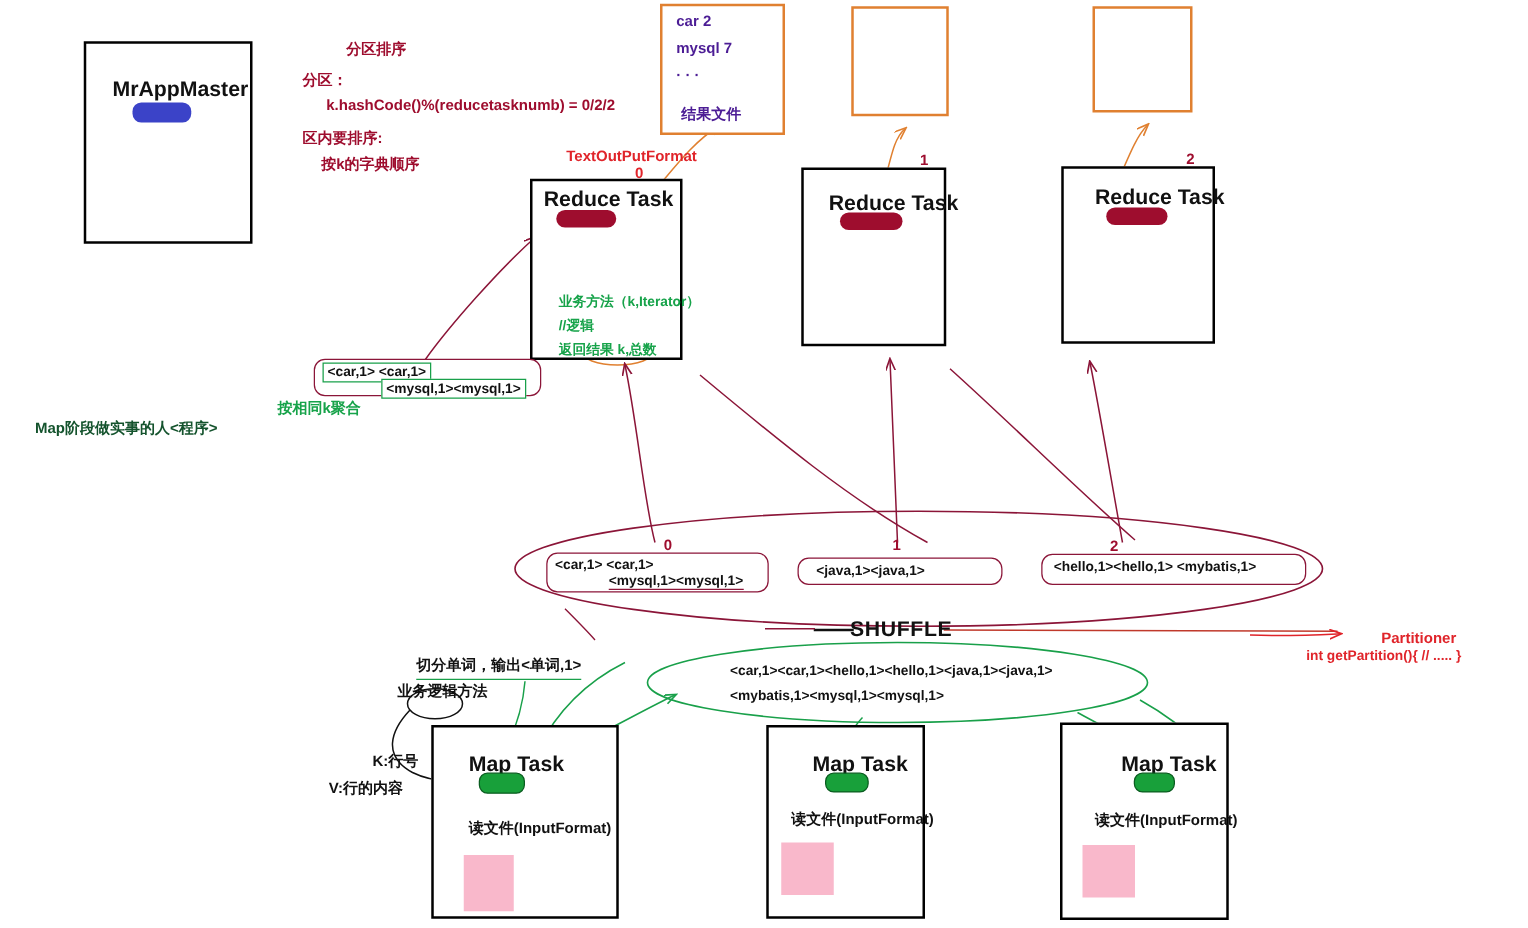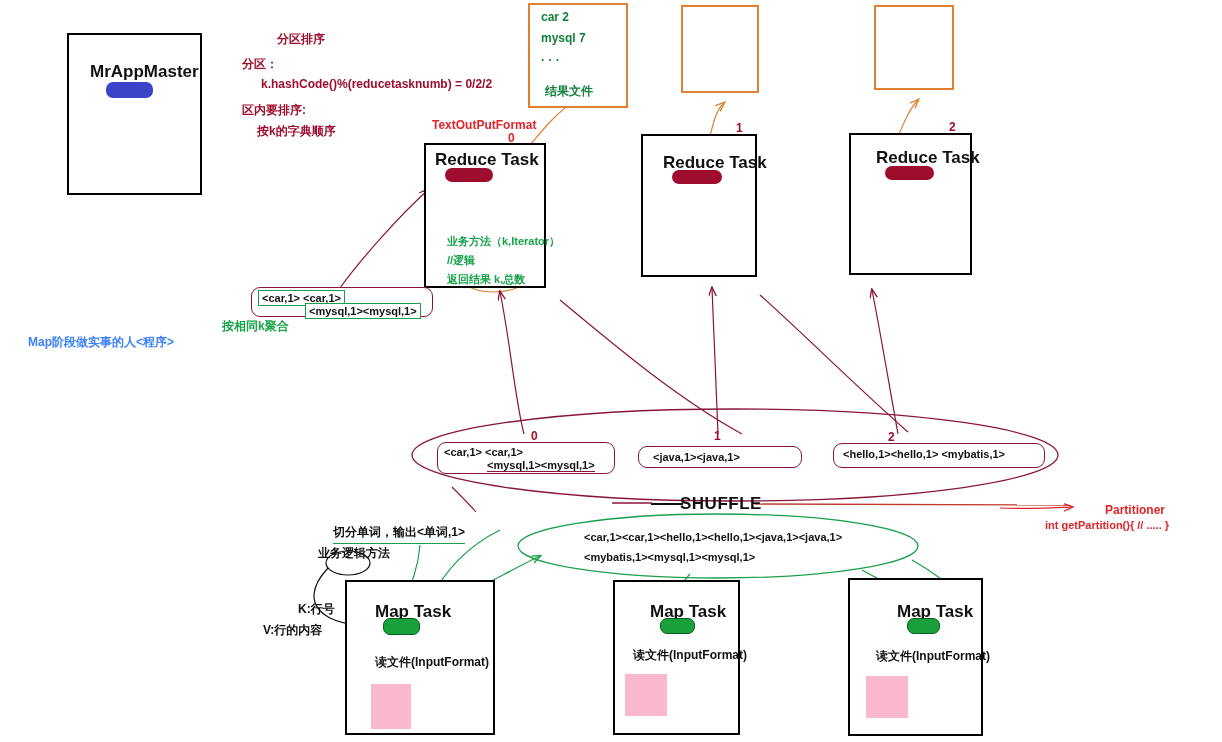--- a/index.html
+++ b/index.html
@@ -19,23 +19,23 @@
   .pill-blue{background:#3b43c8;}
   .pill-dark-red{background:#9e0d2e;}
   .pill-green{background:#18a03a;border:1px solid #0a5d20;}
 
   .pink-block{position:absolute;background:#f9b8cb;}
 
   
   .t-black{color:#111;}
   .t-red{color:#e0242a;}
   .t-darkred{color:#9e0d2e;}
-  .t-orange{color:#15803d;}
+  .t-orange{color:#4c1d95;}
   .t-green{color:#17a34a;}
-  .t-blue{color:#3b82f6;}
+  .t-blue{color:#14532d;}
   .sz11{font-size:11px;}
   .sz12{font-size:12px;}
   .sz13{font-size:17px;}
   .sz17{font-size:17px;}
 
   .kvbox{position:absolute;border:1px solid #19a04a;background:#fff;
          font-size:11px;font-weight:bold;color:#111;white-space:nowrap;
          padding:1px 3px;box-sizing:border-box;}
   .kvbox-dr{position:absolute;border:1px solid #8b1538;border-radius:9px;background:#fff;
          font-size:11px;font-weight:bold;color:#111;white-space:nowrap;
@@ -135,21 +135,21 @@
 
   <div class="node box-orange" style="left:528px;top:3px;width:100px;height:105px;"></div>
   <div class="lbl t-orange sz12" style="left:541px;top:10px;">car  2</div>
   <div class="lbl t-orange sz12" style="left:541px;top:31px;">mysql  7</div>
   <div class="lbl t-orange sz12" style="left:541px;top:53px;">· · ·</div>
   <div class="lbl t-orange sz12" style="left:545px;top:83px;">结果文件</div>
 
   <div class="node box-orange" style="left:681px;top:5px;width:78px;height:88px;"></div>
   <div class="node box-orange" style="left:874px;top:5px;width:80px;height:85px;"></div>
 
-  <div class="lbl t-red sz12" style="left:432px;top:118px;">TextOutPutFormat</div>
+  <div class="lbl t-red sz12" style="left:453px;top:118px;">TextOutPutFormat</div>
   <div class="lbl t-red sz12" style="left:508px;top:131px;">0</div>
 
   <div class="node box-black" style="left:424px;top:143px;width:122px;height:145px;"></div>
   <div class="lbl t-black sz13" style="left:435px;top:150px;">Reduce Task</div>
   <div class="pill pill-dark-red" style="left:445px;top:168px;width:48px;height:14px;"></div>
   <div class="lbl t-green sz11" style="left:447px;top:234px;">业务方法（k,Iterator）</div>
   <div class="lbl t-green sz11" style="left:447px;top:253px;">//逻辑</div>
   <div class="lbl t-green sz11" style="left:447px;top:272px;">返回结果 k,总数</div>
 
   <div class="node box-black" style="left:641px;top:134px;width:116px;height:143px;"></div>

